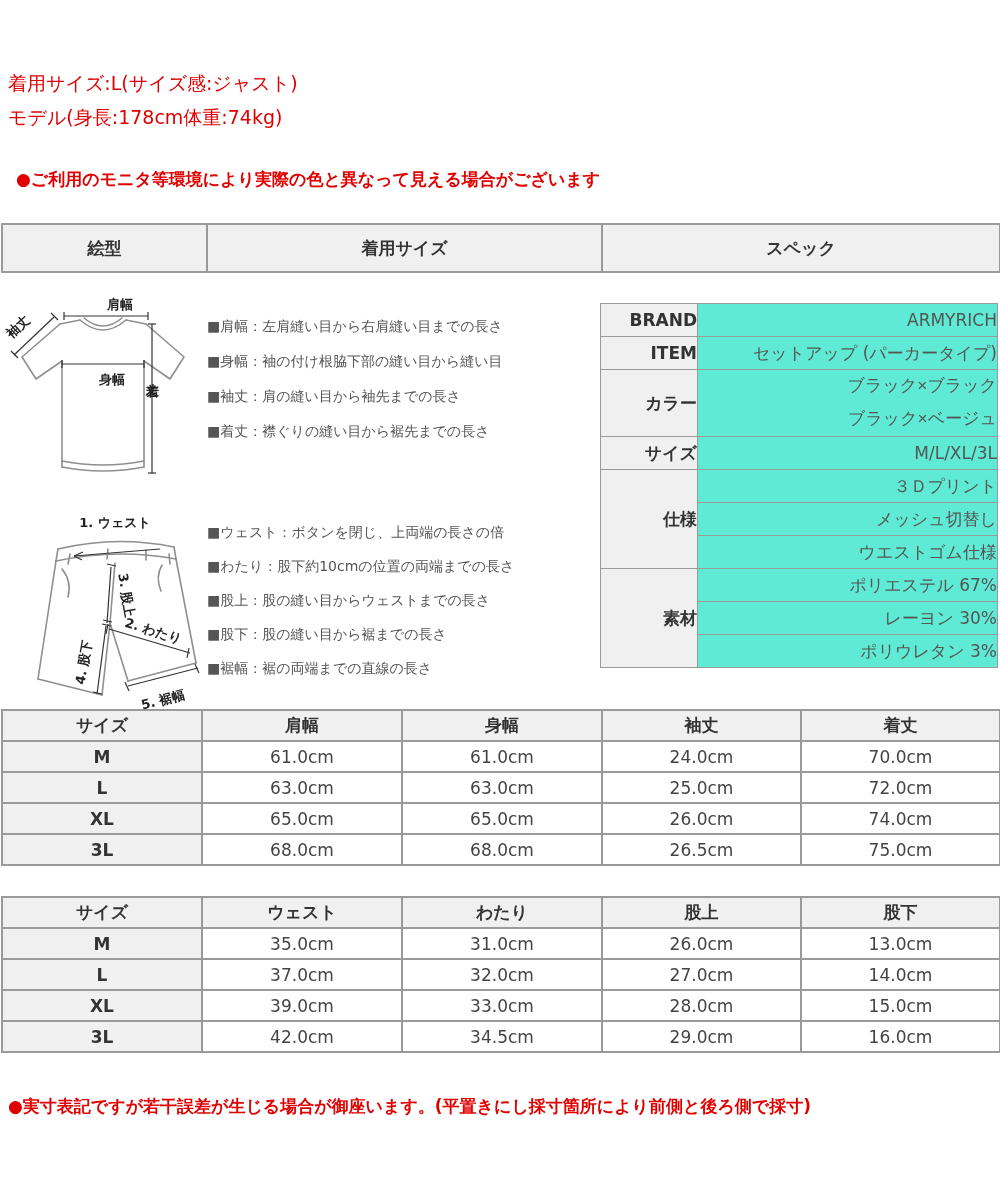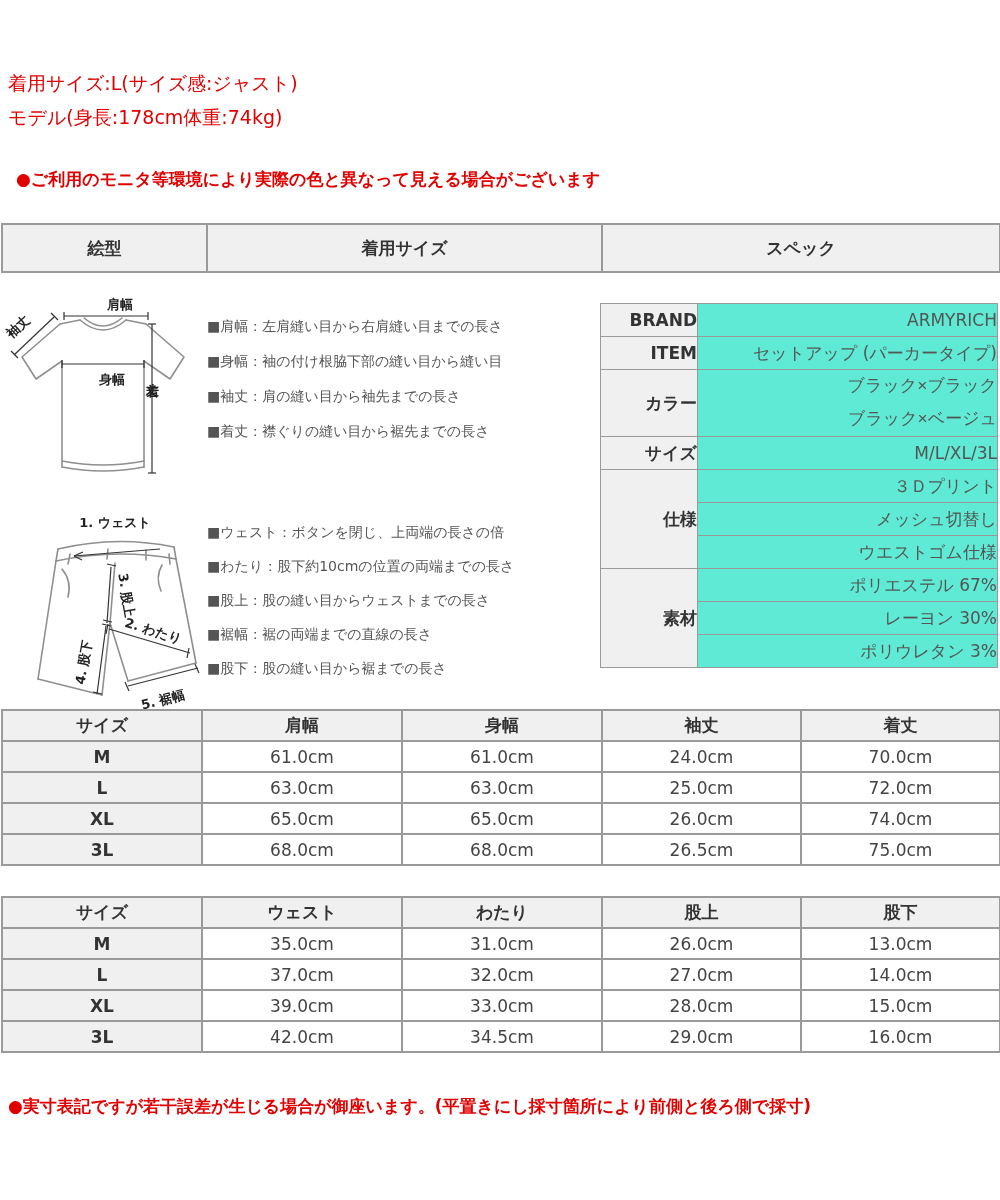--- a/index.html
+++ b/index.html
@@ -204,22 +204,22 @@
         <text x="140" y="122" text-anchor="middle" transform="rotate(17 140 122)">2. わたり</text>
         <text x="76" y="150" text-anchor="middle" transform="rotate(-80 76 150)">4. 股下</text>
         <text x="152" y="191" text-anchor="middle" transform="rotate(-14 152 191)">5. 裾幅</text>
       </svg>
     </div>
 
     <div class="notes shorts-notes">
       <div>■ウェスト：ボタンを閉じ、上両端の長さの倍</div>
       <div>■わたり：股下約10cmの位置の両端までの長さ</div>
       <div>■股上：股の縫い目からウェストまでの長さ</div>
+      <div>■股下：股の縫い目から裾までの長さ</div>
       <div>■裾幅：裾の両端までの直線の長さ</div>
-      <div>■股下：股の縫い目から裾までの長さ</div>
     </div>
 
   </div>
 
   <table class="size-table" id="tops-table">
     <colgroup>
         <col style="width:200px">
         <col style="width:200px">
         <col style="width:200px">
         <col style="width:199px">

